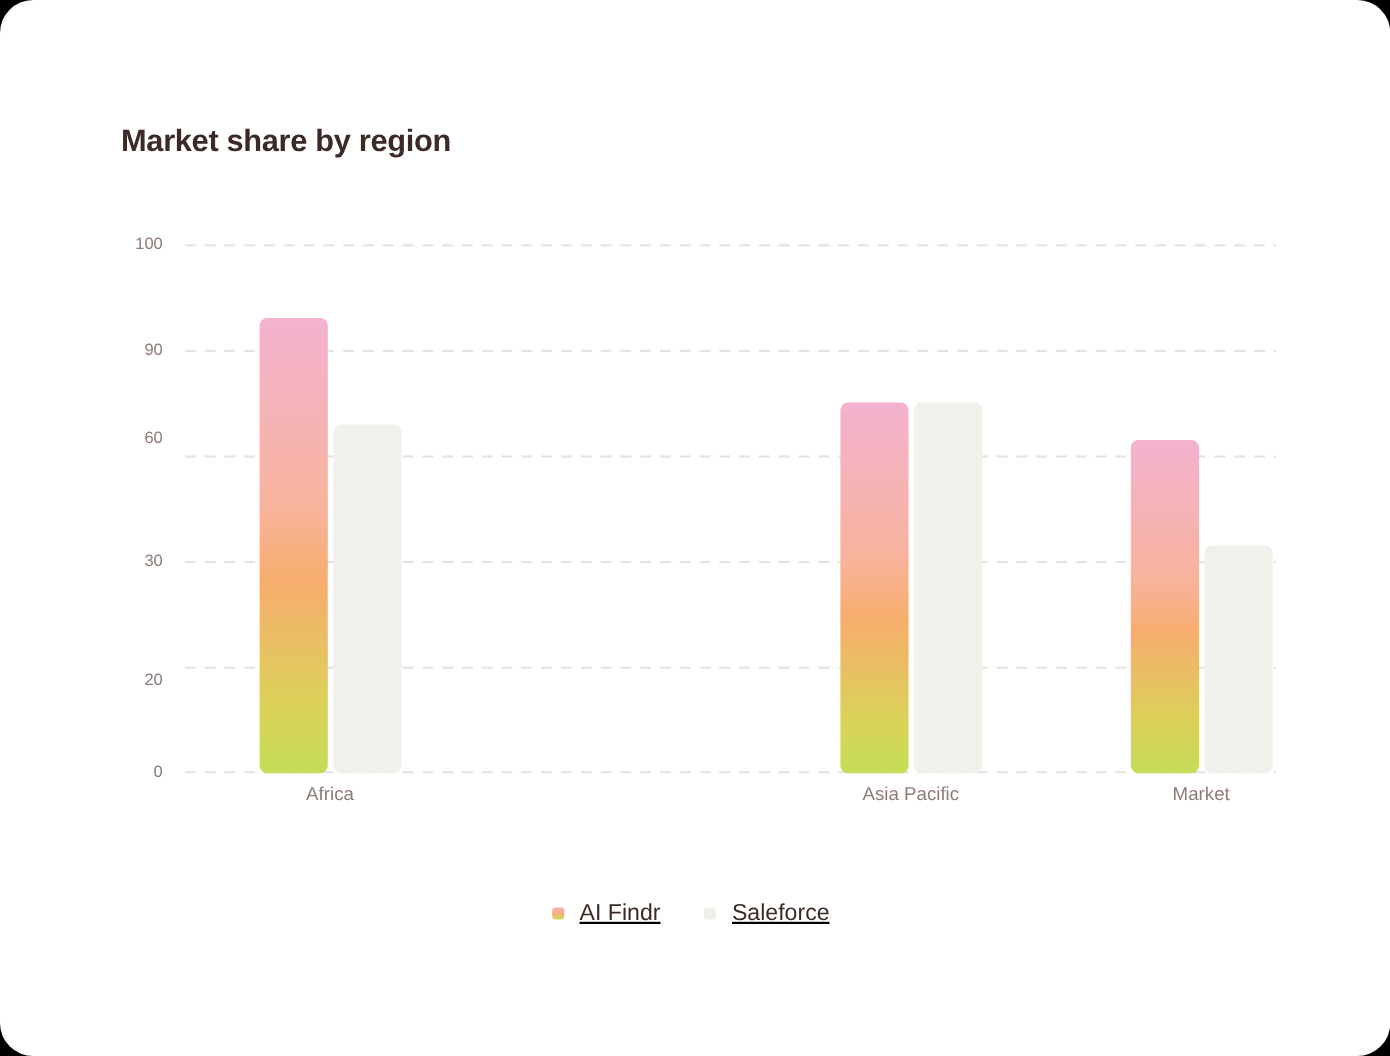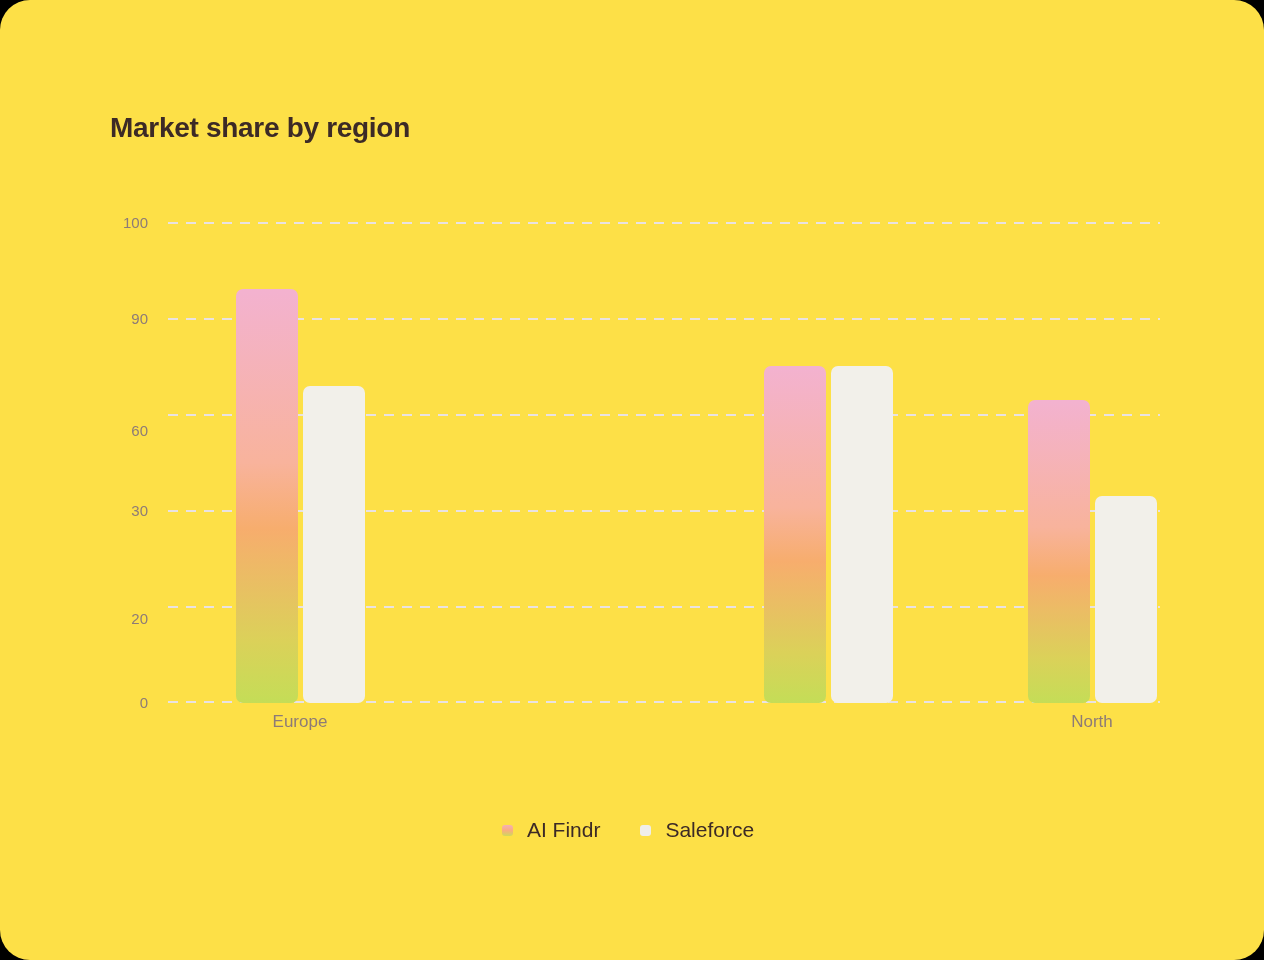--- a/index.html
+++ b/index.html
@@ -10,21 +10,21 @@
     background: #000000;
     font-family: "Liberation Sans", sans-serif;
     overflow: hidden;
   }
 
   #card {
     position: absolute;
     left: 0; top: 0;
     width: 1264px;
     height: 960px;
-    background: #fde047;
+    background: #ffffff;
     border-radius: 30px;
   }
 
   #chart-title {
     position: absolute;
     left: 110px;
     top: 112px;
     font-size: 28px;
     font-weight: 600;
     letter-spacing: -0.3px;
@@ -112,20 +112,21 @@
   
   #legend {
     position: absolute;
     left: 0;
     top: 818px;
     width: 1256px;
     display: flex;
     justify-content: center;
     align-items: center;
     gap: 40px;
+    text-decoration: underline;
   }
 
   .legend-item {
     display: flex;
     align-items: center;
     gap: 14px;
   }
 
   .legend-swatch {
     width: 11px;
@@ -151,57 +152,58 @@
 </head>
 <body>
 
 <div id="card">
 
   <div id="chart-title">Market share by region</div>
 
   <div>
     <div class="ytick" style="top:222px;">100</div>
     <div class="ytick" style="top:318px;">90</div>
-    <div class="ytick" style="top:430px;">60</div>
+    <div class="ytick" style="top:398px;">60</div>
     <div class="ytick" style="top:510px;">30</div>
     <div class="ytick" style="top:606px;margin-top:12px;">20</div>
     <div class="ytick" style="top:702px;">0</div>
   </div>
 
   <div id="plot">
 
     <div class="gridline" style="top:0px;"></div>
     <div class="gridline" style="top:96px;"></div>
     <div class="gridline" style="top:192px;"></div>
     <div class="gridline" style="top:288px;"></div>
     <div class="gridline" style="top:384px;"></div>
     <div class="gridline" style="top:479px;"></div>
 
     <div class="group" id="group-0" style="left:0px; width:264px;">
       <div class="bars">
         <div class="bar findr" id="bar-0-0" title="AI Findr — Europe: 86" style="height: 413.66px;"></div>
         <div class="bar saleforce" id="bar-0-1" title="Saleforce — Europe: 66" style="height: 317.46px;"></div>
       </div>
-      <div class="xtick">Europe</div>
+      <div class="xtick">Africa</div>
     </div>
 
 
     <div class="group" id="group-2" style="left:528px; width:264px;">
       <div class="bars">
         <div class="bar findr" id="bar-2-0" title="AI Findr — Asia Pacific: 70" style="height: 336.7px;"></div>
         <div class="bar saleforce" id="bar-2-1" title="Saleforce — Asia Pacific: 70" style="height: 336.7px;"></div>
       </div>
+      <div class="xtick">Asia Pacific</div>
     </div>
 
     <div class="group" id="group-3" style="left:792px; width:264px;">
       <div class="bars">
         <div class="bar findr" id="bar-3-0" title="AI Findr — Africa: 63" style="height: 303.03px;"></div>
         <div class="bar saleforce" id="bar-3-1" title="Saleforce — Africa: 43" style="height: 206.83px;"></div>
       </div>
-      <div class="xtick">North</div>
+      <div class="xtick">Market</div>
     </div>
 
   </div>
 
   <div id="legend">
     <div class="legend-item">
       <span class="legend-swatch findr"></span>
       <span class="legend-label">AI Findr</span>
     </div>
     <div class="legend-item">

